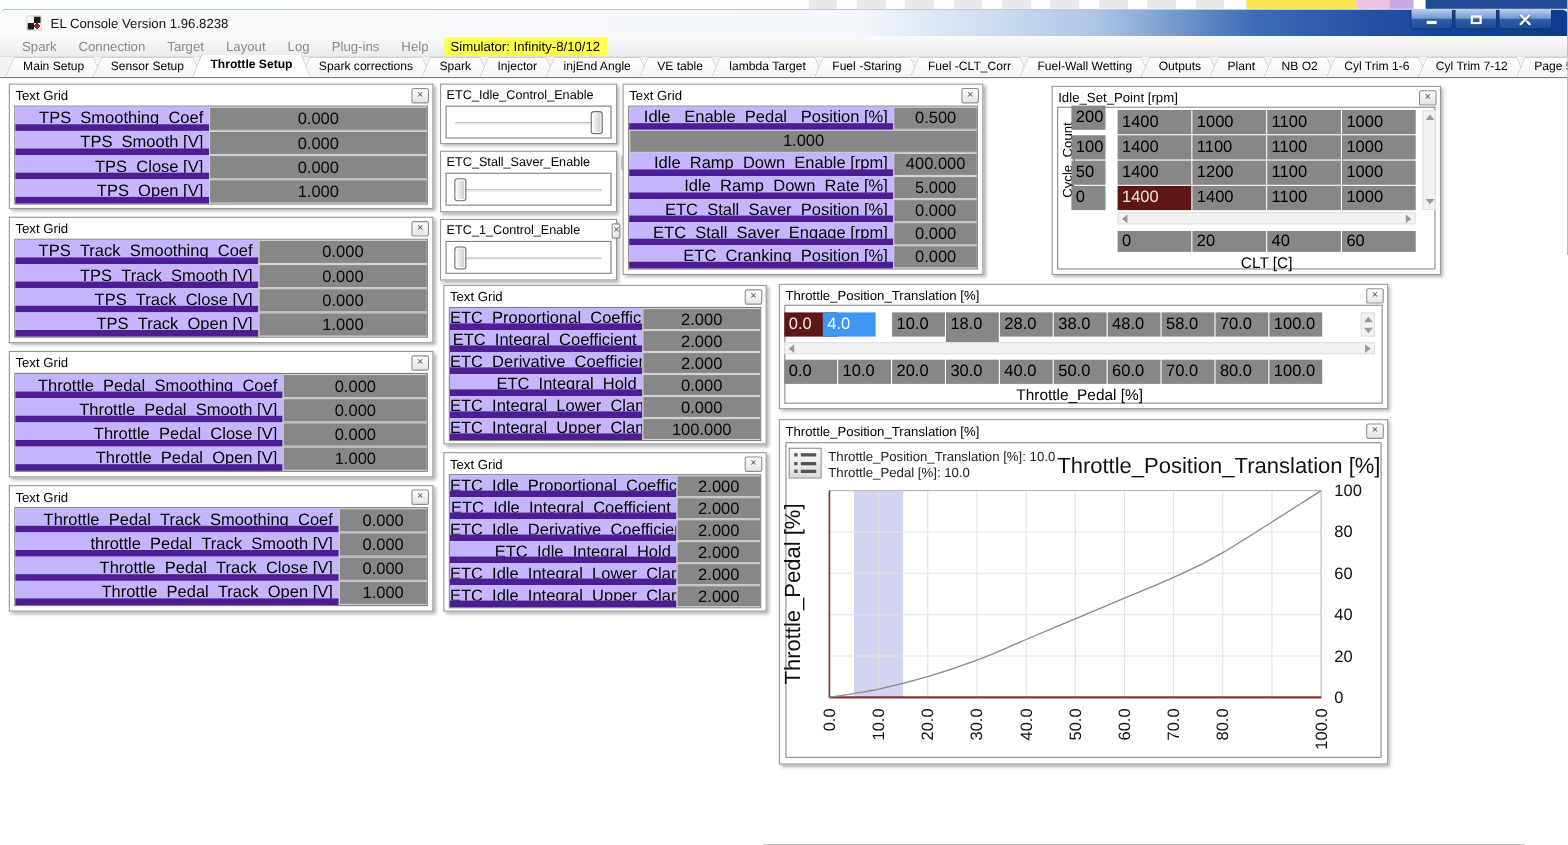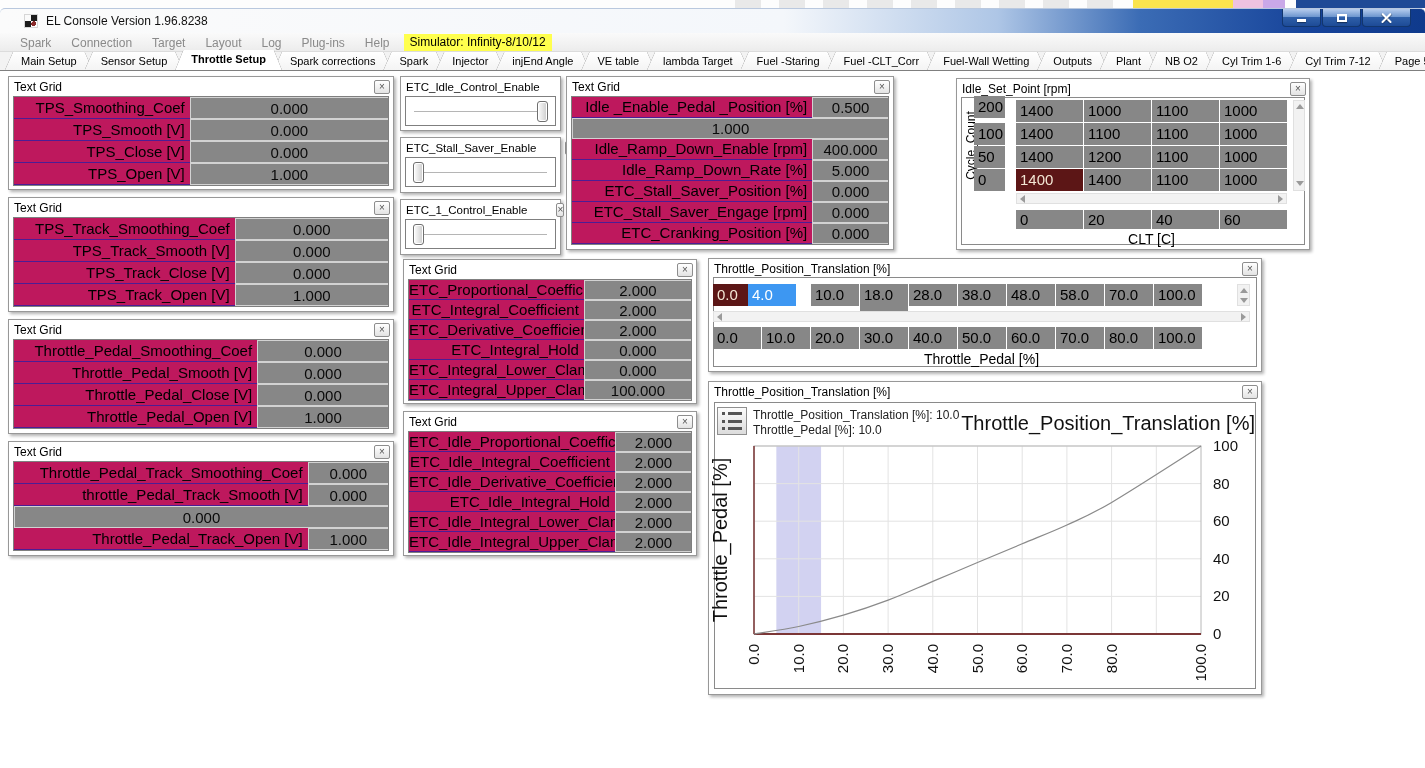--- a/index.html
+++ b/index.html
@@ -49,21 +49,21 @@
 
   
   .panel { position:absolute; background:#fff; border:1px solid #989898; box-shadow:2px 2px 3px rgba(0,0,0,.3); }
   .ptitle { display:flex; align-items:center; height:18px; padding:1px 3px 0 5px; font-size:12px; color:#000;gap:29px; }
   .pclose { margin-left:auto; width:16px; height:14px; border:1px solid #8d8d8d; border-radius:2px;
     background:linear-gradient(#ffffff,#e3e3e3); color:#555; font-size:10px; line-height:12px; text-align:center; }
 
   
   .tgrid { margin:1px 4px 4px 4px; border:1px solid #7f7f7f; background:#fff; }
   .tgrow { display:flex; }
-  .tglabel { background:#be185d; border-bottom:1px solid #4c1d95; text-align:right; padding-right:5px;
+  .tglabel { background:#c4b5fd; border-bottom:6px solid #4c1d95; text-align:right; padding-right:5px;
     font-size:15px; color:#000; white-space:nowrap; overflow:hidden; }
   .tgvalue { flex:1; background:#878787; border:1px solid #d2d2d2; border-right:none;
     text-align:center; font-size:15px; color:#0a0a0a; }
   .rh22 .tgrow { height:22px; } .rh22 .tglabel,.rh22 .tgvalue { line-height:21px; }
   .rh21 .tgrow { height:21px; } .rh21 .tglabel,.rh21 .tgvalue { line-height:20px; }
   .rh20 .tgrow { height:20px; } .rh20 .tglabel,.rh20 .tgvalue { line-height:19px; }
   #p-tps .tglabel { width:47%; } #p-tps-track .tglabel { width:59%; }
   #p-pedal .tglabel { width:65%; } #p-pedal-track .tglabel { width:78.5%; }
   #p-idle-params .tglabel { width:76%; }
   #p-etc .tglabel { width:62%; } #p-etc-idle .tglabel { width:73%; }
@@ -270,20 +270,21 @@
     <div class="tgrid">
         <div class="tgrow">
           <div class="tglabel">Throttle_Pedal_Track_Smoothing_Coef</div>
           <div class="tgvalue">0.000</div>
         </div>
         <div class="tgrow">
           <div class="tglabel">throttle_Pedal_Track_Smooth [V]</div>
           <div class="tgvalue">0.000</div>
         </div>
         <div class="tgrow">
+          <div class="tglabel">Throttle_Pedal_Track_Close [V]</div>
           <div class="tgvalue">0.000</div>
         </div>
         <div class="tgrow">
           <div class="tglabel">Throttle_Pedal_Track_Open [V]</div>
           <div class="tgvalue">1.000</div>
         </div>
       </div>
   </div>
 
   <div class="panel" style="left:400px;top:76px;width:161px;height:55px;">

